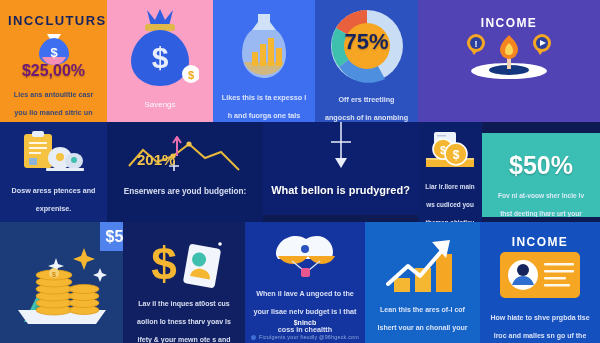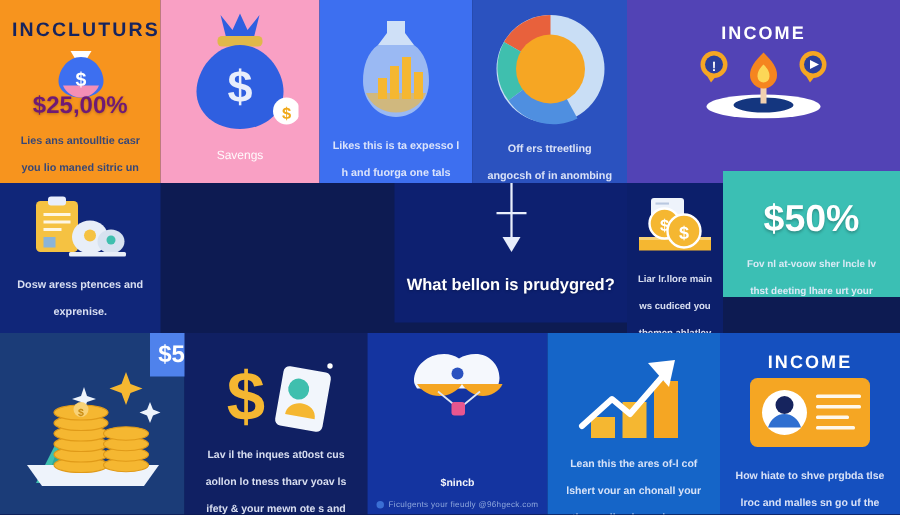--- a/index.html
+++ b/index.html
@@ -108,20 +108,23 @@
 
   <div class="cell" style="left:315px;top:0;width:103px;height:122px;background:#2b52bf">
     <div class="ctr" style="top:4px">
       <svg width="84" height="84" viewBox="0 0 84 84">
         <circle cx="42" cy="42" r="36" fill="#c9def5"></circle>
         <path d="M42 42 L42 6 A36 36 0 0 0 11 24 Z" fill="#e8613c"></path>
         <path d="M42 42 L11 24 A36 36 0 0 0 14 63 Z" fill="#3fbfae"></path>
         <path d="M42 42 L14 63 A36 36 0 0 0 60 75 Z" fill="#4f8fe0"></path>
         <circle cx="42" cy="42" r="23" fill="#f6a623"></circle>
       </svg>
+    </div>
+    <div class="pad" style="top:29px">
+      <span class="big" style="font-size:22px;color:#16245e">75%</span>
     </div>
     <div class="pad" style="top:88px">
       <span class="cap">Off ers ttreetling angocsh of in anombing setur our budgettion.</span>
     </div>
   </div>
 
   <div class="cell" style="left:418px;top:0;width:182px;height:122px;background:#5243b5">
     <div class="pad" style="top:13px">
       <span class="title light" style="font-size:12px">INCOME</span>
     </div>
@@ -162,20 +165,37 @@
         <ellipse cx="56" cy="31" rx="9" ry="8" fill="#d7e2f0"></ellipse>
         <circle cx="56" cy="30" r="3" fill="#3fbfae"></circle>
         <rect x="28" y="38" width="38" height="3" rx="1" fill="#e8eef8"></rect>
       </svg>
     </div>
     <div class="pad" style="top:57px">
       <span class="cap">Dosw aress ptences and exprenise.</span>
     </div>
   </div>
 
+  <div class="cell" style="left:107px;top:122px;width:156px;height:100px;background:#0b1d63">
+    <div class="ctr" style="top:14px">
+      <svg width="120" height="42" viewBox="0 0 120 42">
+        <polyline points="4,30 18,14 32,26 48,20 64,8 80,22 96,16 114,34" fill="none" stroke="#e9b93c" stroke-width="2"></polyline>
+        <circle cx="48" cy="20" r="2.6" fill="#f3c54f"></circle>
+        <circle cx="64" cy="8" r="2.6" fill="#f3c54f"></circle>
+        <path d="M52 20 L52 2 M48 7 L52 1 L56 7" stroke="#e86fb0" stroke-width="2" fill="none"></path>
+        <path d="M44 30 h10 M49 25 v10" stroke="#e8eefc" stroke-width="1.6"></path>
+      </svg>
+    </div>
+    <div class="pad" style="top:29px;text-align:left;padding-left:30px">
+      <span class="big" style="font-size:15px;color:#f3c54f">201%</span>
+    </div>
+    <div class="pad" style="top:58px">
+      <span class="cap" style="font-size:8.2px">Enserwers are youd budgetion:</span>
+    </div>
+  </div>
 
   <div class="cell" style="left:263px;top:122px;width:155px;height:93px;background:#0d2070">
     <div class="ctr" style="top:-4px">
       <svg width="30" height="52" viewBox="0 0 30 52">
         <line x1="15" y1="0" x2="15" y2="42" stroke="#e8eefc" stroke-width="1.5"></line>
         <line x1="5" y1="24" x2="25" y2="24" stroke="#e8eefc" stroke-width="1.5"></line>
         <path d="M9 40 L21 40 L15 50 Z" fill="#e8eefc"></path>
       </svg>
     </div>
     <div class="pad" style="top:58px">
@@ -194,21 +214,21 @@
         <text x="22" y="24" font-size="11" font-weight="bold" fill="#ffffff" text-anchor="middle" font-family="Liberation Sans">$</text>
         <circle cx="35" cy="24" r="11" fill="#f5b731" stroke="#fff" stroke-width="1.6"></circle>
         <text x="35" y="29" font-size="12" font-weight="bold" fill="#ffffff" text-anchor="middle" font-family="Liberation Sans">$</text>
       </svg>
     </div>
     <div class="pad" style="top:53px;padding:0 3px">
       <span class="cap" style="font-size:6.4px">Liar lr.llore main ws cudiced you tbemen ablatley out the and tecs of imerit yur ca fon the your life.</span>
     </div>
   </div>
 
-  <div class="cell" style="left:482px;top:114px;width:118px;height:84px;background:#3bbfb4">
+  <div class="cell" style="left:482px;top:133px;width:118px;height:84px;background:#3bbfb4">
     <div class="pad" style="top:18px">
       <span class="big" style="font-size:25px">$50%</span>
     </div>
     <div class="pad" style="top:51px;padding:0 10px">
       <span class="cap" style="font-size:6.6px">Fov nl at-voow sher lncle lv thst deeting lhare urt your lrulntlng cunnet of veour our yor ln</span>
     </div>
     <div class="pad" style="top:80px">
       <span class="sub" style="font-size:7.5px;font-weight:bold">Likes.</span>
     </div>
   </div>
@@ -266,20 +286,23 @@
       <svg width="74" height="50" viewBox="0 0 74 50">
         <path d="M8 24c0-10 9-18 20-18 4 0 7 1 10 3 3-2 7-3 11-3 9 0 16 7 16 16 0 3-1 5-2 7H10c-1-2-2-3-2-5z" fill="#f5f8fd"></path>
         <path d="M10 26c3 5 9 8 15 8s12-3 15-8z" fill="#f5a623"></path>
         <path d="M40 26c3 5 9 8 14 8s11-3 13-8z" fill="#f5a623"></path>
         <circle cx="37" cy="19" r="4" fill="#2b52bf"></circle>
         <line x1="24" y1="31" x2="35" y2="40" stroke="#dfe7f5" stroke-width="1.2"></line>
         <line x1="52" y1="31" x2="41" y2="40" stroke="#dfe7f5" stroke-width="1.2"></line>
         <rect x="33" y="38" width="9" height="9" rx="2" fill="#e8568f"></rect>
       </svg>
     </div>
+    <div class="pad" style="top:60px;padding:0 8px">
+      <span class="cap" style="font-size:7.2px">When il lave A ungoed to the your lisae neiv budget is l that coss in chealtth</span>
+    </div>
     <div class="pad" style="top:89px">
       <span class="sub" style="font-size:7px;font-weight:bold">$nincb</span>
     </div>
     <div class="footer">
       <span class="fdot"></span><span>Ficulgents your fieudly @96hgeck.com</span>
     </div>
   </div>
 
   <div class="cell" style="left:365px;top:222px;width:115px;height:121px;background:#1565c8">
     <div class="ctr" style="top:14px">

